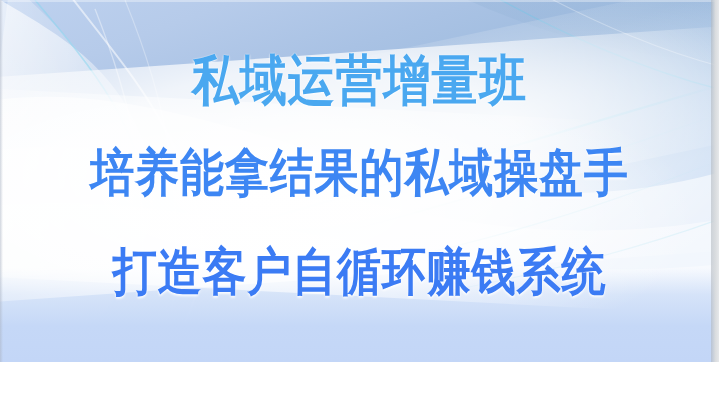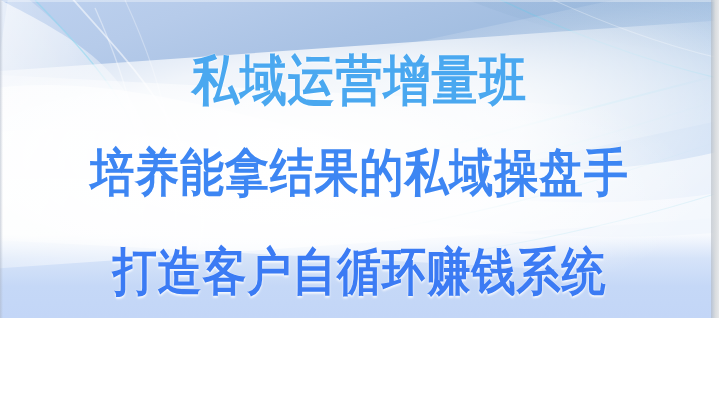--- a/index.html
+++ b/index.html
@@ -7,21 +7,21 @@
     padding: 0;
     background: #ffffff;
   }
   body {
     font-family: "Liberation Sans", sans-serif;
   }
 
   #banner {
     position: relative;
     width: 719px;
-    height: 318px;
+    height: 362px;
     overflow: hidden;
     background: #c9dcf6;
   }
 
   
   .bg-base {
     position: absolute;
     inset: 0;
     background:
       linear-gradient(160deg,

